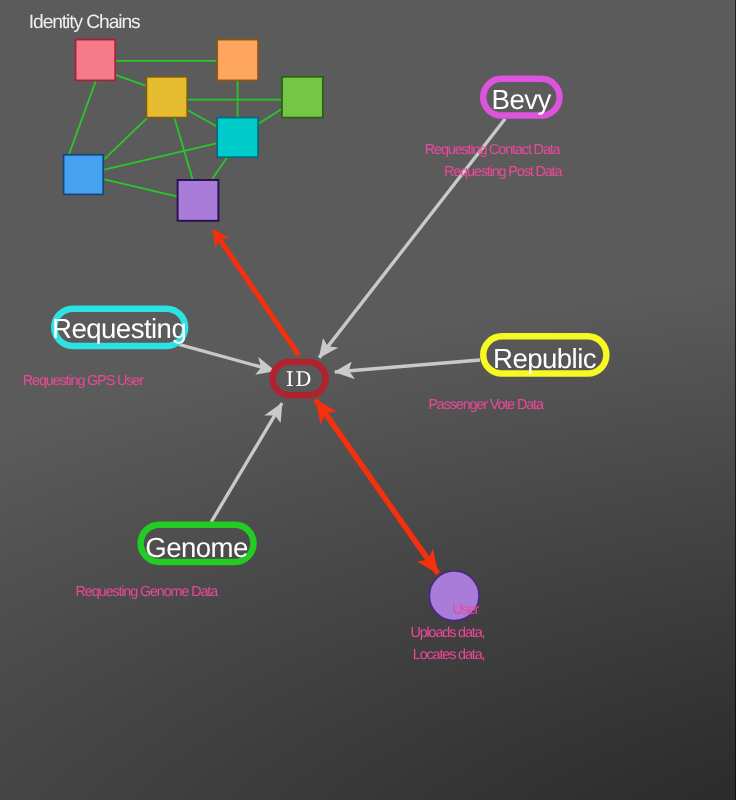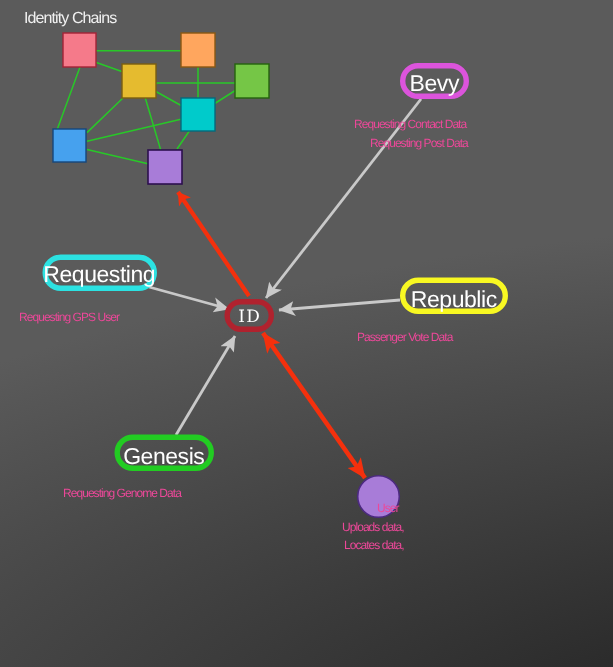--- a/index.html
+++ b/index.html
@@ -85,21 +85,21 @@
     <rect x="45.2" y="257.2" width="109.1" height="31.1" rx="15.6" ry="15.6" fill="none" stroke="#2ce2e2" stroke-width="5.4"></rect>
     <rect x="402.7" y="280.2" width="102.6" height="31.1" rx="15.6" ry="15.6" fill="none" stroke="#f8f822" stroke-width="5.4"></rect>
     <rect x="117.2" y="437.2" width="94.1" height="31.1" rx="15.6" ry="15.6" fill="none" stroke="#22cc22" stroke-width="5.4"></rect>
     <rect x="227.2" y="301.7" width="44.1" height="27.6" rx="13.8" ry="13.8" fill="none" stroke="#b0222e" stroke-width="5.4"></rect>
     <circle cx="378.5" cy="496.5" r="20.8" fill="#a87cd8" stroke="#4c2a80" stroke-width="1.6"></circle>
   </svg>
 
   <div class="ovaltxt" style="left:400px;top:62px;width:69px;height:36px;">Bevy</div>
   <div class="ovaltxt" style="left:42px;top:252px;width:115px;height:37px;">Requesting</div>
   <div class="ovaltxt" style="left:400px;top:277px;width:108px;height:37px;">Republic</div>
-  <div class="ovaltxt" style="left:114px;top:434px;width:100px;height:37px;">Genesis</div>
+  <div class="ovaltxt" style="left:114px;top:434px;width:100px;height:37px;">Genome</div>
   <div class="ovaltxt idtxt" style="left:224px;top:299px;width:50px;height:33px;text-align:center;">ID</div>
 
   <div class="lbl" style="left:354px;top:114px;">Requesting Contact Data</div>
   <div class="lbl" style="left:350px;top:133px;margin-left:20px;">Requesting Post Data</div>
   <div class="lbl" style="left:19px;top:307px;">Requesting GPS User</div>
   <div class="lbl" style="left:357px;top:327px;">Passenger Vote Data</div>
   <div class="lbl" style="left:63px;top:483px;">Requesting Genome Data</div>
 
   <div class="lbl" style="left:377px;top:498px;">User</div>
   <div class="lbl" style="left:342px;top:517px;">Uploads data,</div>

